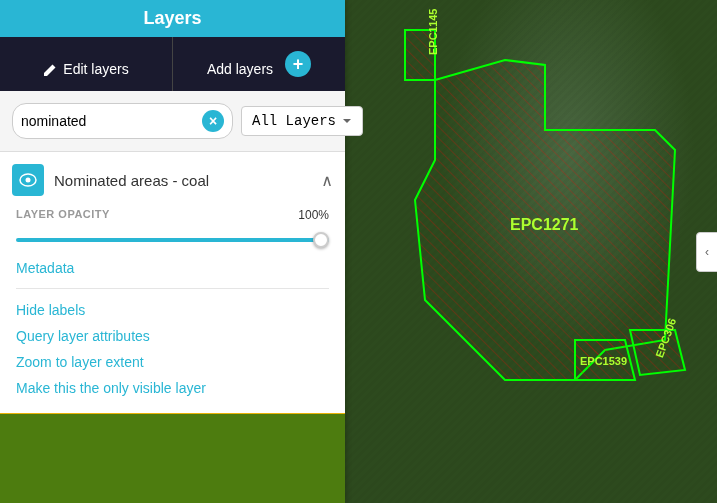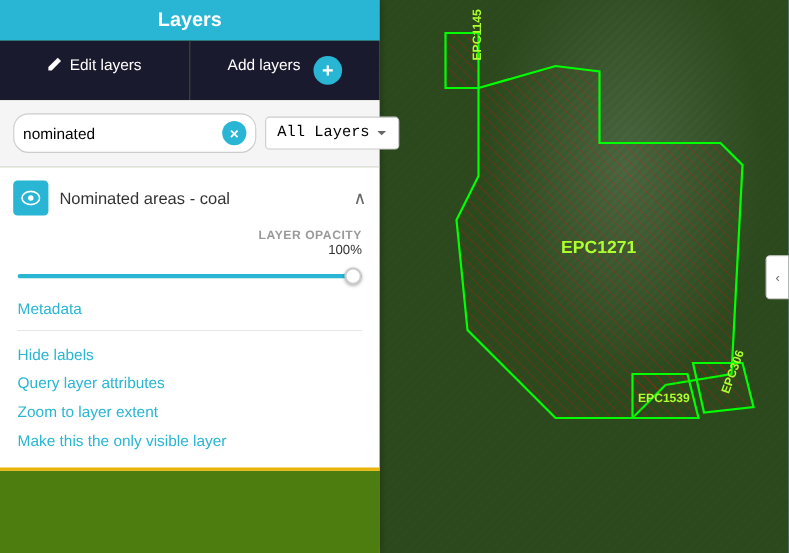--- a/index.html
+++ b/index.html
@@ -32,21 +32,21 @@
     }
 
     .tab-btn {
       flex: 1;
       padding: 14px 10px;
       color: #fff;
       background: transparent;
       border: none;
       cursor: pointer;
       display: flex;
-      align-items: flex-start;
+      align-items: flex-end;
       justify-content: center;
       gap: 6px;
       font-size: 14px;
     }
 
     .tab-btn:first-child {
       border-right: 1px solid #444;
     }
 
     .add-tab {
@@ -115,21 +115,21 @@
       font-size: 14px;
       cursor: pointer;
       gap: 6px;
       white-space: nowrap;
       font-family: Liberation Mono, monospace;
     }
 
     
     .layer-item {
       background: #fff;
-      border-bottom: 3px solid #eab308;
+      border-bottom: 1px solid #eab308;
     }
 
     .layer-item-header {
       display: flex;
       align-items: center;
       padding: 12px 12px;
       gap: 10px;
     }
 
     .eye-btn {
@@ -159,24 +159,23 @@
       color: #666;
     }
 
     
     .layer-details {
       padding: 0 16px 12px 16px;
     }
 
     .opacity-row {
       display: flex;
-      align-items: flex-end;
+      align-items: flex-start;
       justify-content: space-between;
       margin-bottom: 6px;
-      flex-direction: column;
     }
 
     .opacity-label {
       font-size: 11px;
       color: #999;
       font-weight: bold;
       letter-spacing: 0.5px;
       text-transform: uppercase;
     }
 

